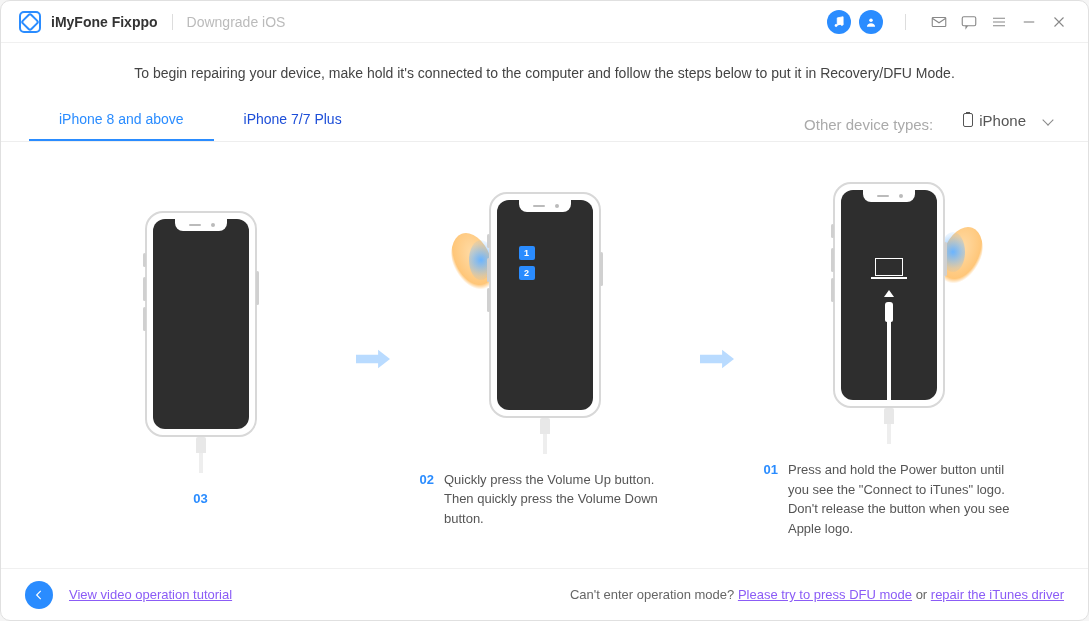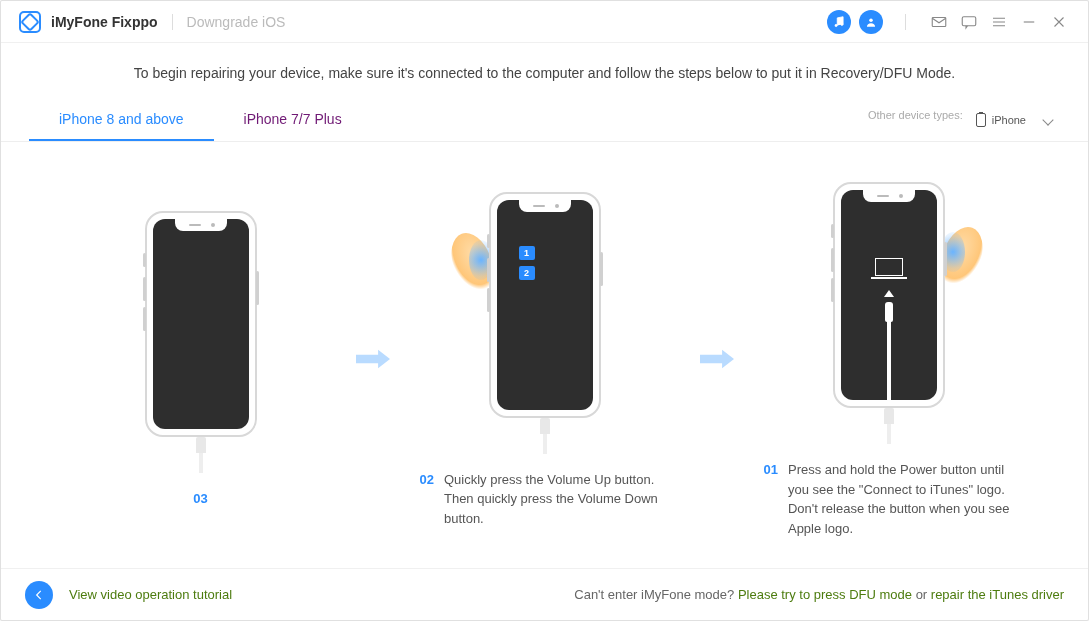--- a/index.html
+++ b/index.html
@@ -1,34 +1,34 @@
 <!DOCTYPE html>
 <html><head>
 <meta charset="utf-8">
 <style>
 *{margin:0;padding:0;box-sizing:border-box;font-family:-apple-system,BlinkMacSystemFont,"Segoe UI",Arial,sans-serif}
 body{background:#f5f5f5;display:flex;align-items:center;justify-content:center;height:100vh}
-.window{width:1089px;height:621px;background:#fff;border:1px solid #e0e0e0;border-radius:2px;display:flex;flex-direction:column;position:relative}
+.window{width:1089px;height:621px;background:#fff;border:1px solid #e0e0e0;border-radius:10px;display:flex;flex-direction:column;position:relative}
 .titlebar{height:42px;display:flex;align-items:center;padding:0 18px;border-bottom:1px solid #f0f0f0}
 .logo{width:22px;height:22px;border:2px solid #2a8cff;border-radius:5px;display:flex;align-items:center;justify-content:center;margin-right:10px}
 .logo::before{content:"";width:10px;height:10px;border:2px solid #2a8cff;border-radius:3px;transform:rotate(45deg)}
 .app-name{font-size:14px;font-weight:600;color:#333}
 .divider-v{width:1px;height:16px;background:#ddd;margin:0 14px}
 .breadcrumb{font-size:14px;color:#bbb}
 .tb-right{margin-left:auto;display:flex;align-items:center;gap:8px}
 .icon-btn{width:22px;height:22px;display:flex;align-items:center;justify-content:center;cursor:pointer;color:#888}
 .icon-btn svg{width:18px;height:18px;stroke:currentColor;fill:none;stroke-width:1.5}
 .circ{width:24px;height:24px;border-radius:50%;display:flex;align-items:center;justify-content:center}
 .circ-blue{background:#2a8cff;color:#fff}
 .circ-blue svg{stroke:#fff;fill:#fff;width:14px;height:14px}
 .intro{text-align:center;font-size:14px;color:#444;padding:22px 0 18px}
 .tabs{display:flex;align-items:center;padding:0 28px;border-bottom:1px solid #eee}
-.tab{padding:12px 30px;font-size:14px;color:#701a75;cursor:pointer;border-bottom:2px solid transparent}
+.tab{padding:12px 30px;font-size:14px;color:#1d4ed8;cursor:pointer;border-bottom:2px solid transparent}
 .tab.active{color:#2a8cff;border-bottom-color:#2a8cff}
-.othertype{margin-left:auto;display:flex;align-items:flex-start;gap:5px;font-size:11px;color:#aaa}
+.othertype{margin-left:auto;display:flex;align-items:flex-end;gap:22px;font-size:15px;color:#aaa}
 .dd{display:flex;align-items:center;gap:6px;color:#555;cursor:pointer;padding:4px 8px}
 .dd-icon{width:10px;height:14px;border:1.2px solid #555;border-radius:2px;position:relative}
 .dd-icon::before{content:"";position:absolute;top:-2px;left:2px;width:4px;height:1.2px;background:#555}
 .chev{width:8px;height:8px;border-right:1.5px solid #888;border-bottom:1.5px solid #888;transform:rotate(45deg);margin-left:12px}
 .content{flex:1;display:flex;align-items:center;justify-content:center;gap:30px;padding:20px 50px 10px}
 .step{width:250px;display:flex;flex-direction:column;align-items:center}
 .phone-wrap{position:relative;width:128px;height:260px}
 .phone{width:112px;height:226px;background:#fff;border:2px solid #d8d8d8;border-radius:18px;padding:6px;position:relative;margin:0 auto}
 .screen{width:100%;height:100%;background:#2e2e2e;border-radius:12px;position:relative;overflow:hidden}
 .notch{position:absolute;top:0;left:50%;transform:translateX(-50%);width:52px;height:12px;background:#fff;border-radius:0 0 8px 8px}
@@ -56,21 +56,21 @@
 .laptop-s{width:28px;height:18px;border:1.5px solid #fff;margin:0 auto}
 .laptop-b{width:36px;height:2px;background:#fff;margin-top:1px}
 .arrow-up{position:absolute;top:100px;left:50%;transform:translateX(-50%);width:0;height:0;border-left:5px solid transparent;border-right:5px solid transparent;border-bottom:7px solid #fff}
 .lightning{position:absolute;top:112px;left:50%;transform:translateX(-50%);width:8px;height:20px;background:#fff;border-radius:3px 3px 2px 2px}
 .lightning::after{content:"";position:absolute;top:20px;left:2px;width:4px;height:88px;background:#fff}
 .step-text{display:flex;gap:10px;margin-top:18px;font-size:13px;color:#555;line-height:1.5}
 .step-num{color:#2a8cff;font-weight:600}
 .footer{height:52px;border-top:1px solid #f0f0f0;display:flex;align-items:center;padding:0 24px;font-size:13px}
 .back-btn{width:28px;height:28px;border-radius:50%;background:#2a8cff;display:flex;align-items:center;justify-content:center;cursor:pointer;margin-right:16px}
 .back-btn svg{width:14px;height:14px;stroke:#fff;fill:none;stroke-width:2}
-.link{color:#4d7c0f;cursor:pointer}
+.link{color:#8b5cf6;text-decoration:underline;cursor:pointer}
 .footer-right{margin-left:auto;color:#666}
 </style>
 </head>
 <body>
 
 <div class="window">
   <div class="titlebar">
     <span class="logo"></span>
     <span class="app-name">iMyFone Fixppo</span>
     <span class="divider-v"></span>
@@ -113,21 +113,21 @@
           </svg>
         </span>
       <span class="icon-btn">
           <svg viewBox="0 0 24 24">
             <path d="M6 6l12 12M18 6L6 18"></path>
           </svg>
         </span>
     </div>
   </div>
 
-  <div class="intro">To begin repairing your device, make sure it's connected to the computer and follow the steps below to put it in Recovery/DFU Mode.</div>
+  <div class="intro">To begin repairing your device, make hold it's connected to the computer and follow the steps below to put it in Recovery/DFU Mode.</div>
 
   <div class="tabs">
     <div class="tab active">iPhone 8 and above</div>
     <div class="tab">iPhone 7/7 Plus</div>
     <div class="othertype">
       <span>Other device types:</span>
       <div class="dd">
         <span class="dd-icon"></span>
         <span>iPhone</span>
         <span class="chev"></span>
@@ -224,16 +224,16 @@
   </div>
 
   <div class="footer">
     <span class="back-btn">
         <svg viewBox="0 0 24 24">
           <path d="M15 5l-7 7 7 7"></path>
         </svg>
       </span>
     <a class="link">View video operation tutorial</a>
     <span class="footer-right">
-      <span>Can't enter iMyFone mode? </span><a class="link">Please try to press DFU mode</a><span> or </span><a class="link">repair the iTunes driver</a>
+      <span>Can't enter operation mode? </span><a class="link">Please try to press DFU mode</a><span> or </span><a class="link">repair the iTunes driver</a>
     </span>
   </div>
 </div>
 
 </body></html>

